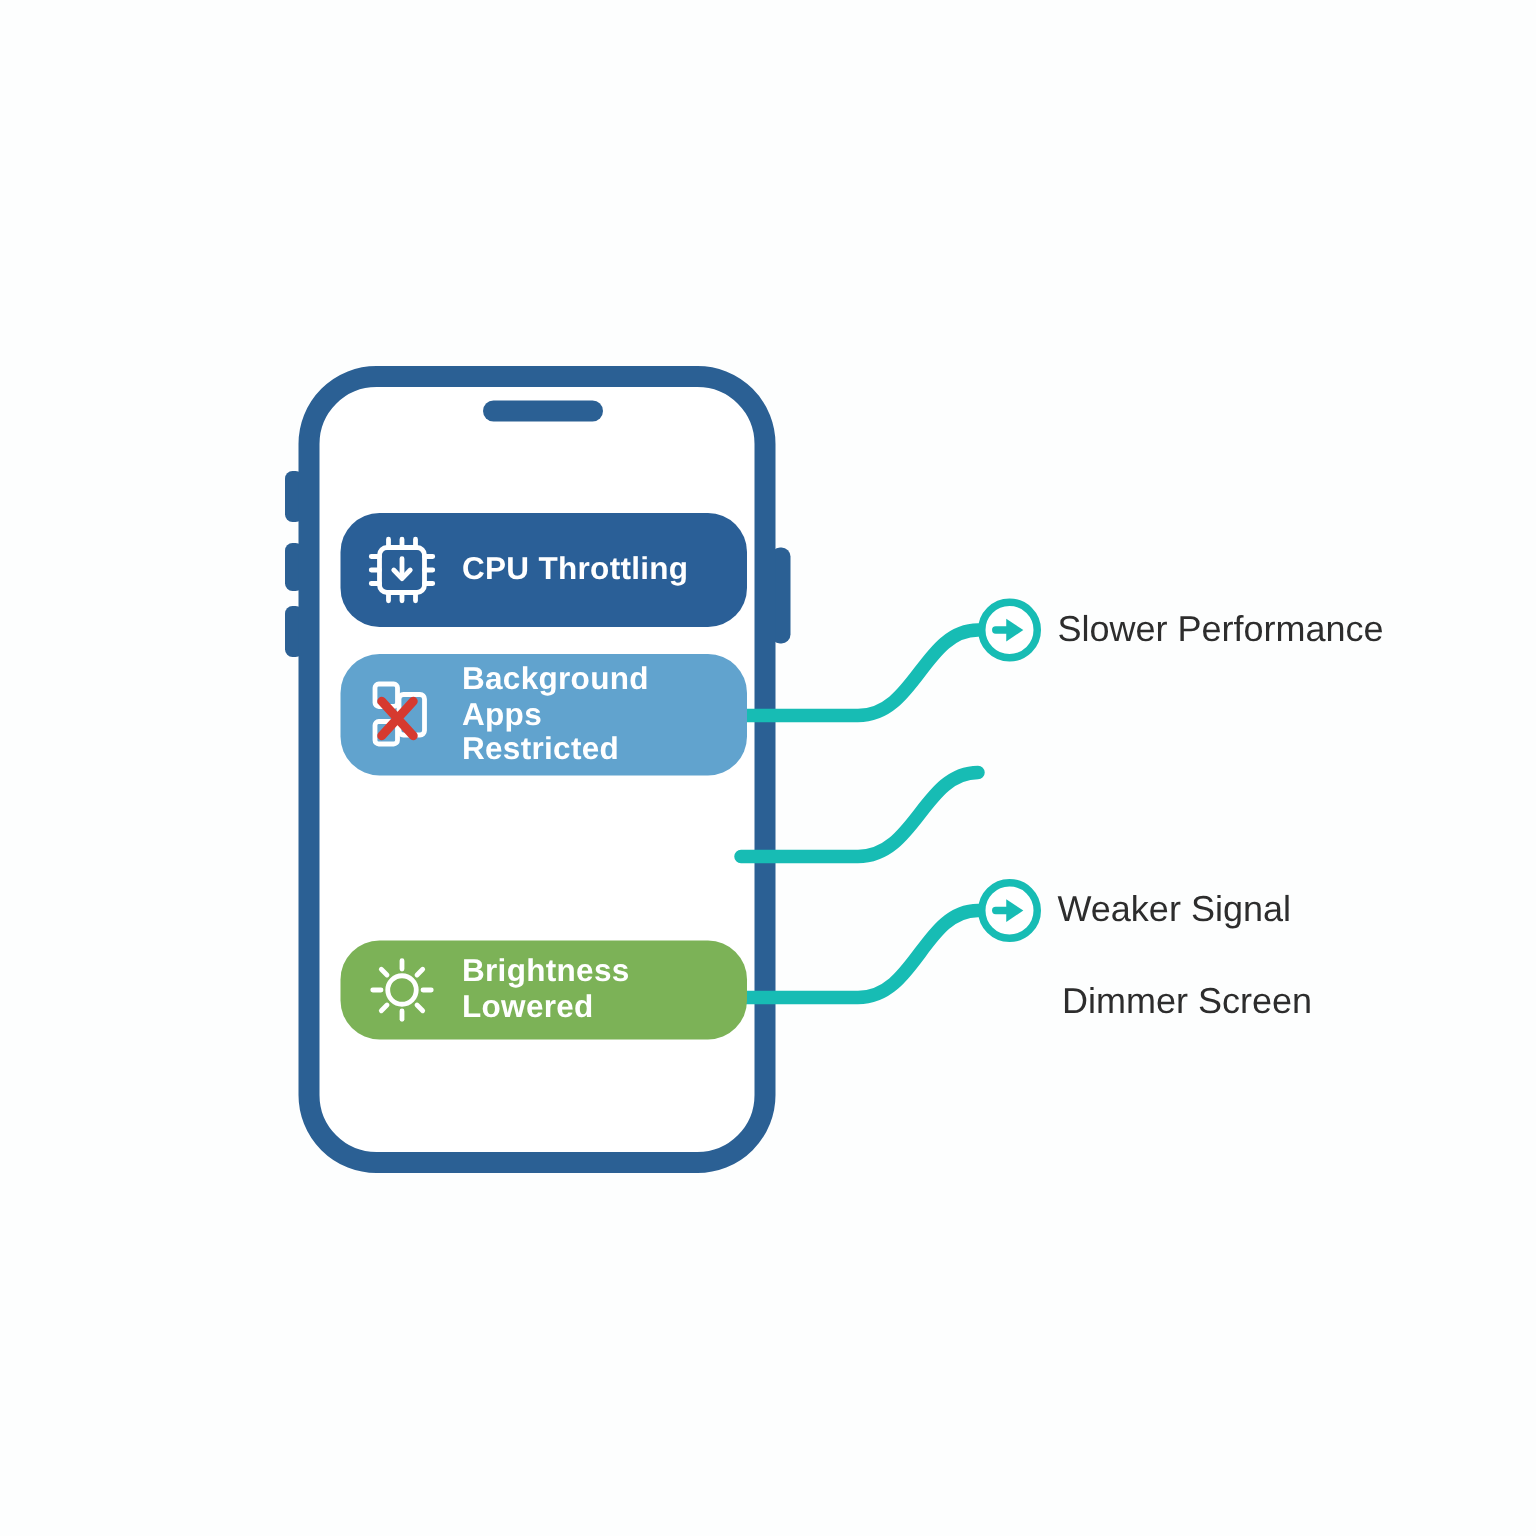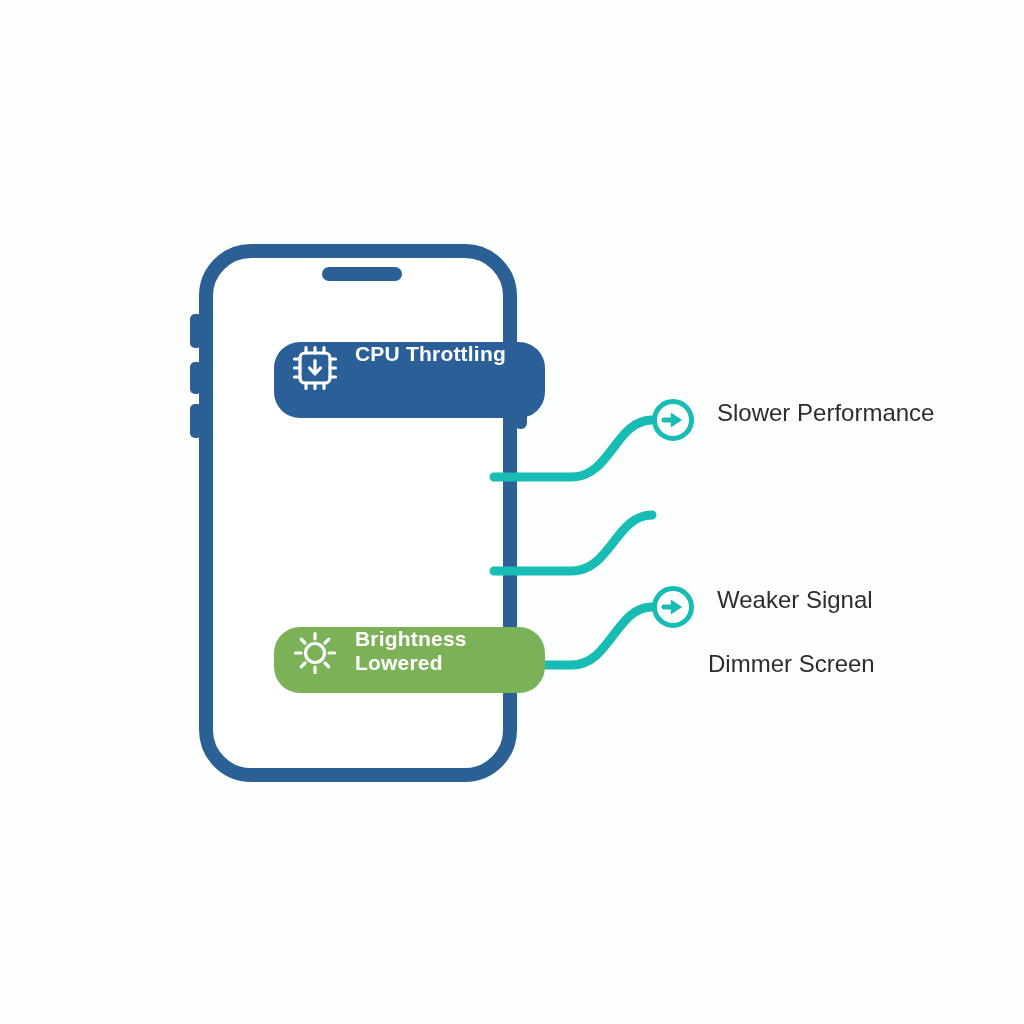--- a/index.html
+++ b/index.html
@@ -61,25 +61,25 @@
   }
 
   
   .feature {
     position: absolute;
     left: 227px;
     width: 271px;
     box-sizing: border-box;
     border-radius: 26px;
     display: flex;
+    align-items: center;
     gap: 14px;
     padding: 0 12px 0 15px;
     z-index: 4;
     color: #ffffff;
-    margin-left: 47px;
   }
   .feature .flabel {
     font-size: 21px;
     font-weight: 700;
     line-height: 1.14;
     white-space: pre-line;
     letter-spacing: 0.2px;
   }
   .feature .ficon { flex: 0 0 auto; color: #ffffff; }
   .f1 { top: 342px; height: 76px; background: var(--box_cpu, #2a5f97); }
@@ -88,21 +88,22 @@
   .f4 { top: 627px; height: 66px; background: var(--box_brightness, #7cb257); }
 
   .ficon .wline { stroke: currentColor; stroke-width: 3.2; stroke-linecap: round; stroke-linejoin: round; fill: none; }
   .ficon .wfill { fill: currentColor; }
   .ficon .xmark { stroke: var(--x_red, #d63a2f); stroke-width: 6; stroke-linecap: round; fill: none; }
 
   
   .effect {
     position: absolute;
     display: flex;
-    gap: 23px;
+    align-items: center;
+    gap: 11px;
     z-index: 4;
   }
   .effect .elabel {
     font-size: 24px;
     color: var(--text_dark, #2d2d2d);
     white-space: nowrap;
   }
   .arrow-circle {
     box-sizing: border-box;
     width: 42px; height: 42px;
@@ -145,20 +146,30 @@
       <path class="wline" d="M17 5.5 V11 M26 5.5 V11 M35 5.5 V11"></path>
       <path class="wline" d="M17 41 V46.5 M26 41 V46.5 M35 41 V46.5"></path>
       <path class="wline" d="M5.5 17 H11 M5.5 26 H11 M5.5 35 H11"></path>
       <path class="wline" d="M41 17 H46.5 M41 26 H46.5 M41 35 H46.5"></path>
       <path class="wline" d="M26 18.5 V31"></path>
       <path class="wline" d="M20.5 26 L26 31.8 L31.5 26"></path>
     </svg>
     <span class="flabel">CPU Throttling</span>
   </div>
 
+  <div class="feature f2">
+    <svg class="ficon" width="52" height="52" viewBox="0 0 52 52">
+      <rect class="wline" x="8" y="5" width="15" height="15" rx="2.5"></rect>
+      <rect class="wline" x="8" y="30" width="15" height="15" rx="2.5"></rect>
+      <rect class="wline" x="24" y="12" width="17" height="27" rx="3"></rect>
+      <path class="xmark" d="M12.5 16.5 L33.5 39.5 M33.5 16.5 L12.5 39.5"></path>
+    </svg>
+    <span class="flabel">Background Apps
+Restricted</span>
+  </div>
 
 
   <div class="feature f4">
     <svg class="ficon" width="52" height="52" viewBox="0 0 52 52">
       <circle class="wline" cx="26" cy="26" r="9.5"></circle>
       <path class="wline" d="M26 6.5 V12"></path>
       <path class="wline" d="M26 40 V45.5"></path>
       <path class="wline" d="M6.5 26 H12"></path>
       <path class="wline" d="M40 26 H45.5"></path>
       <path class="wline" d="M12.2 12.2 L16 16"></path>

